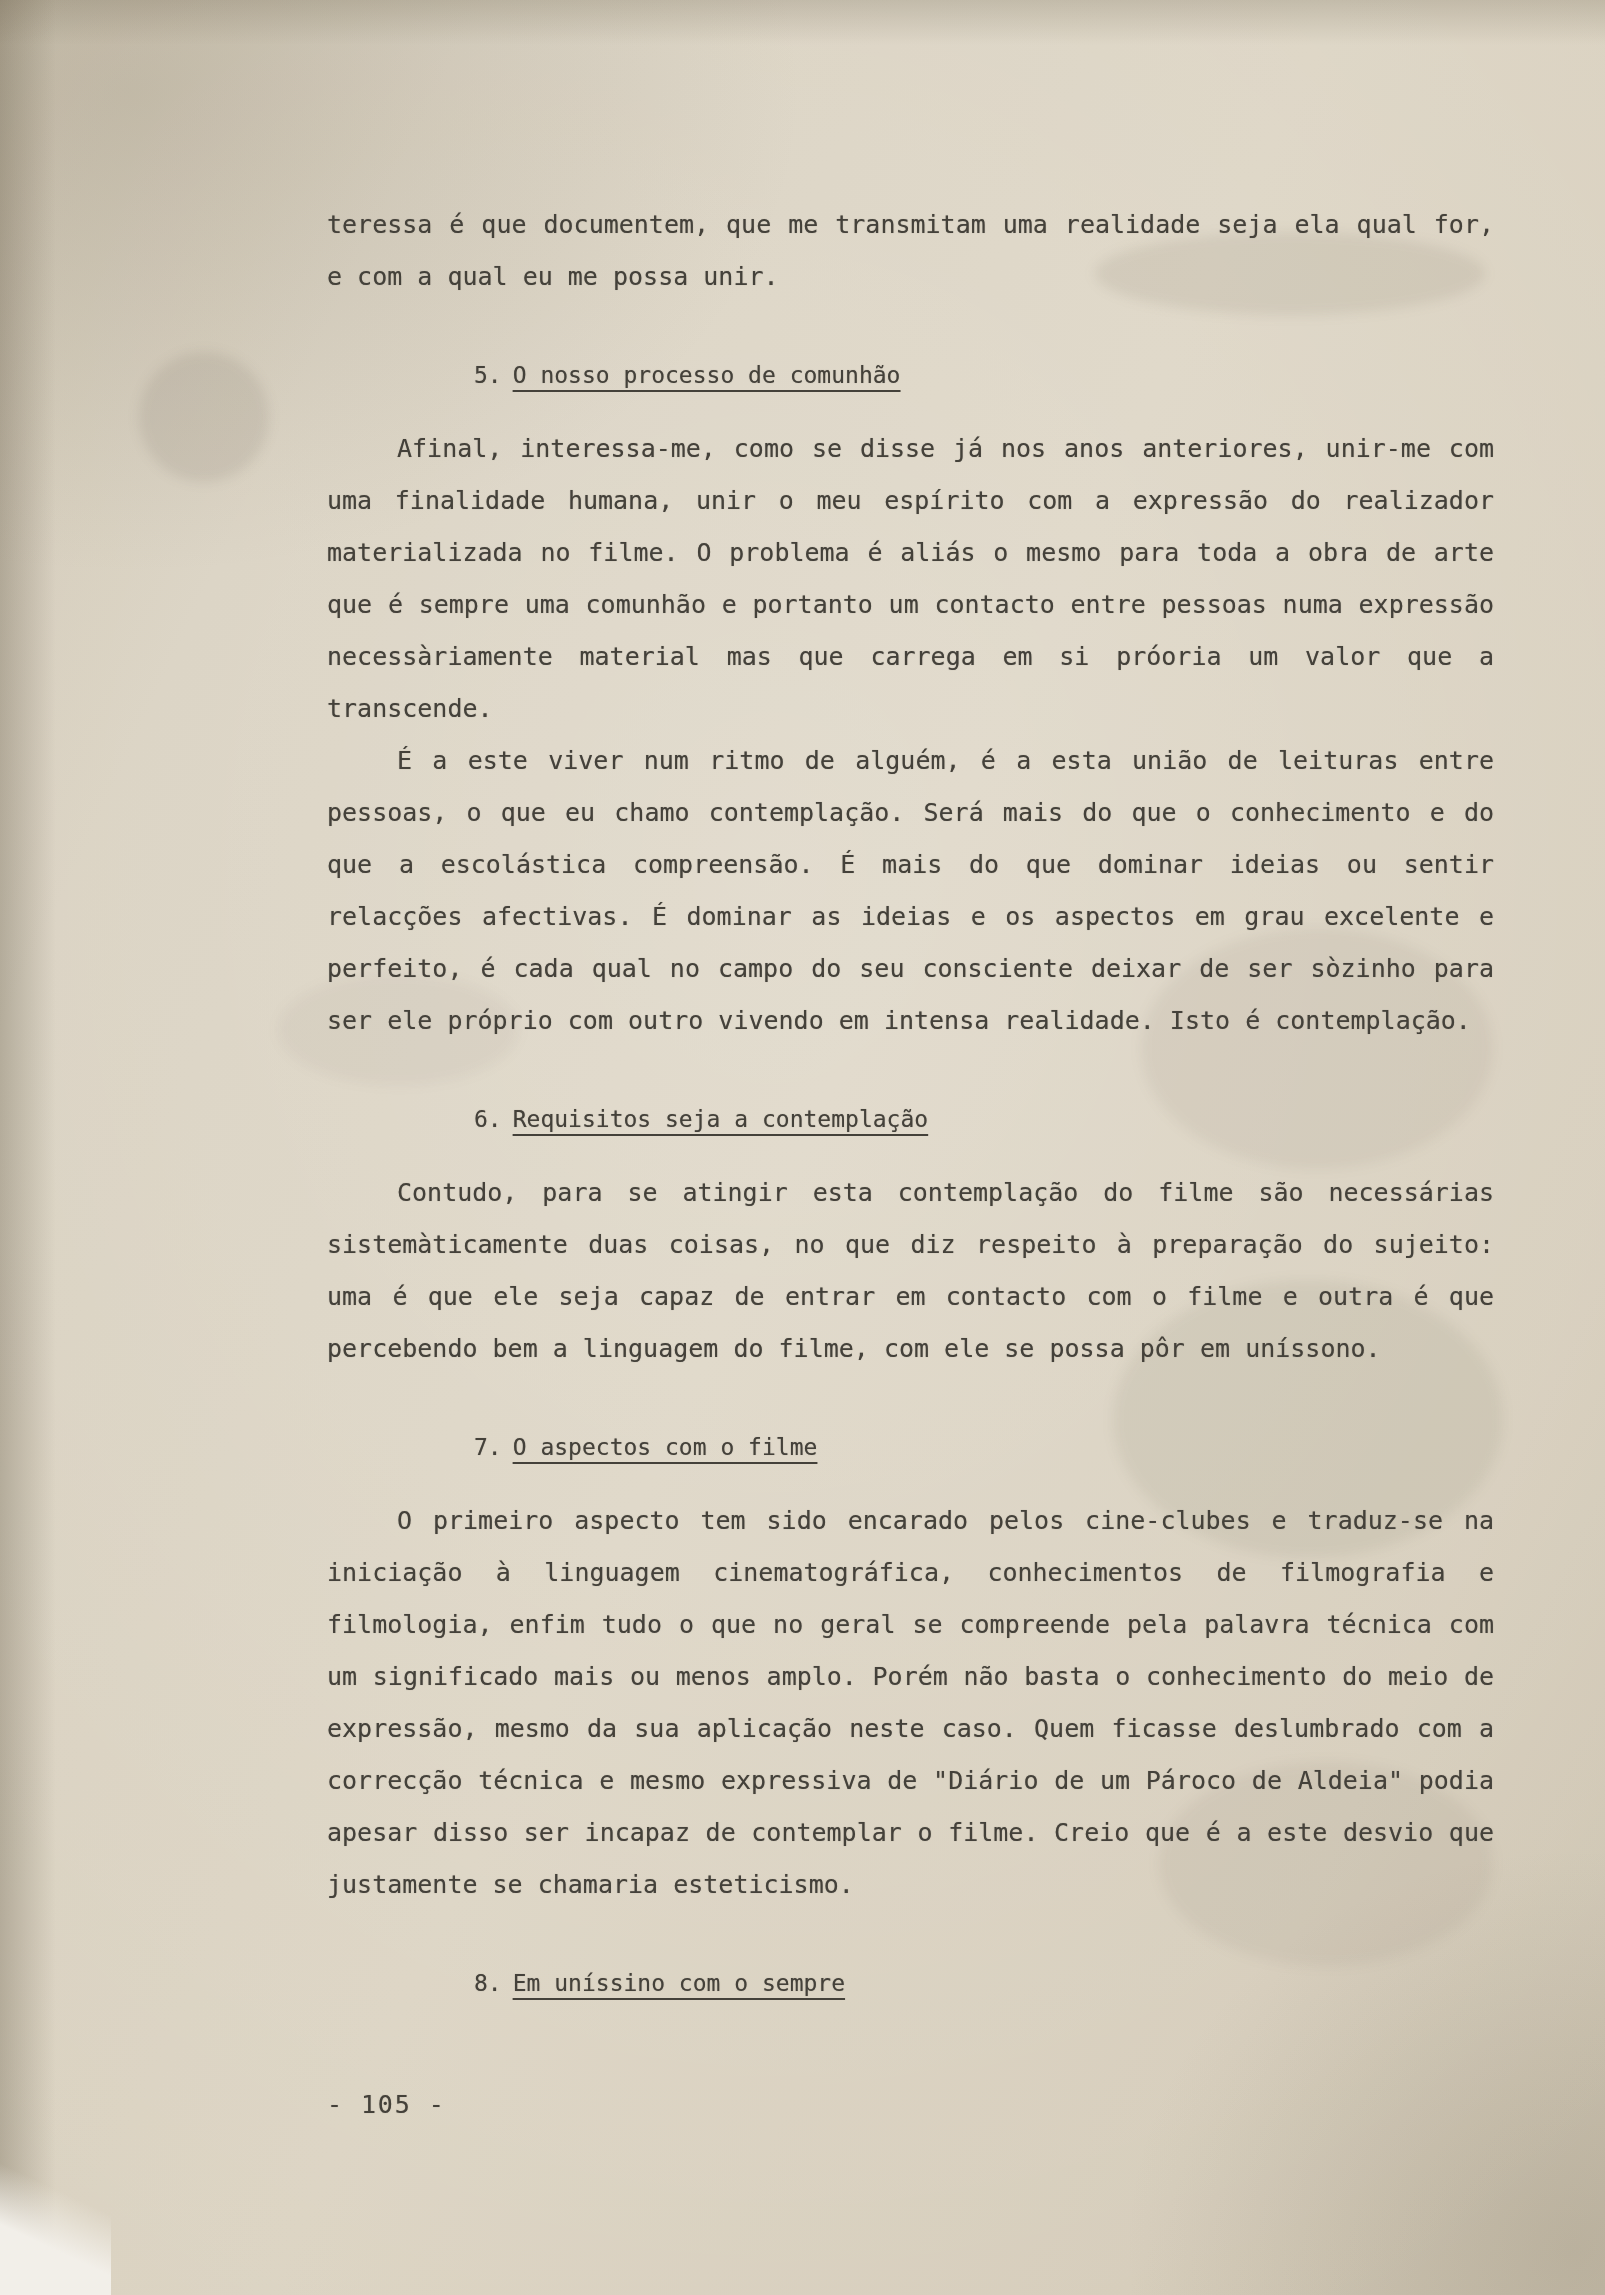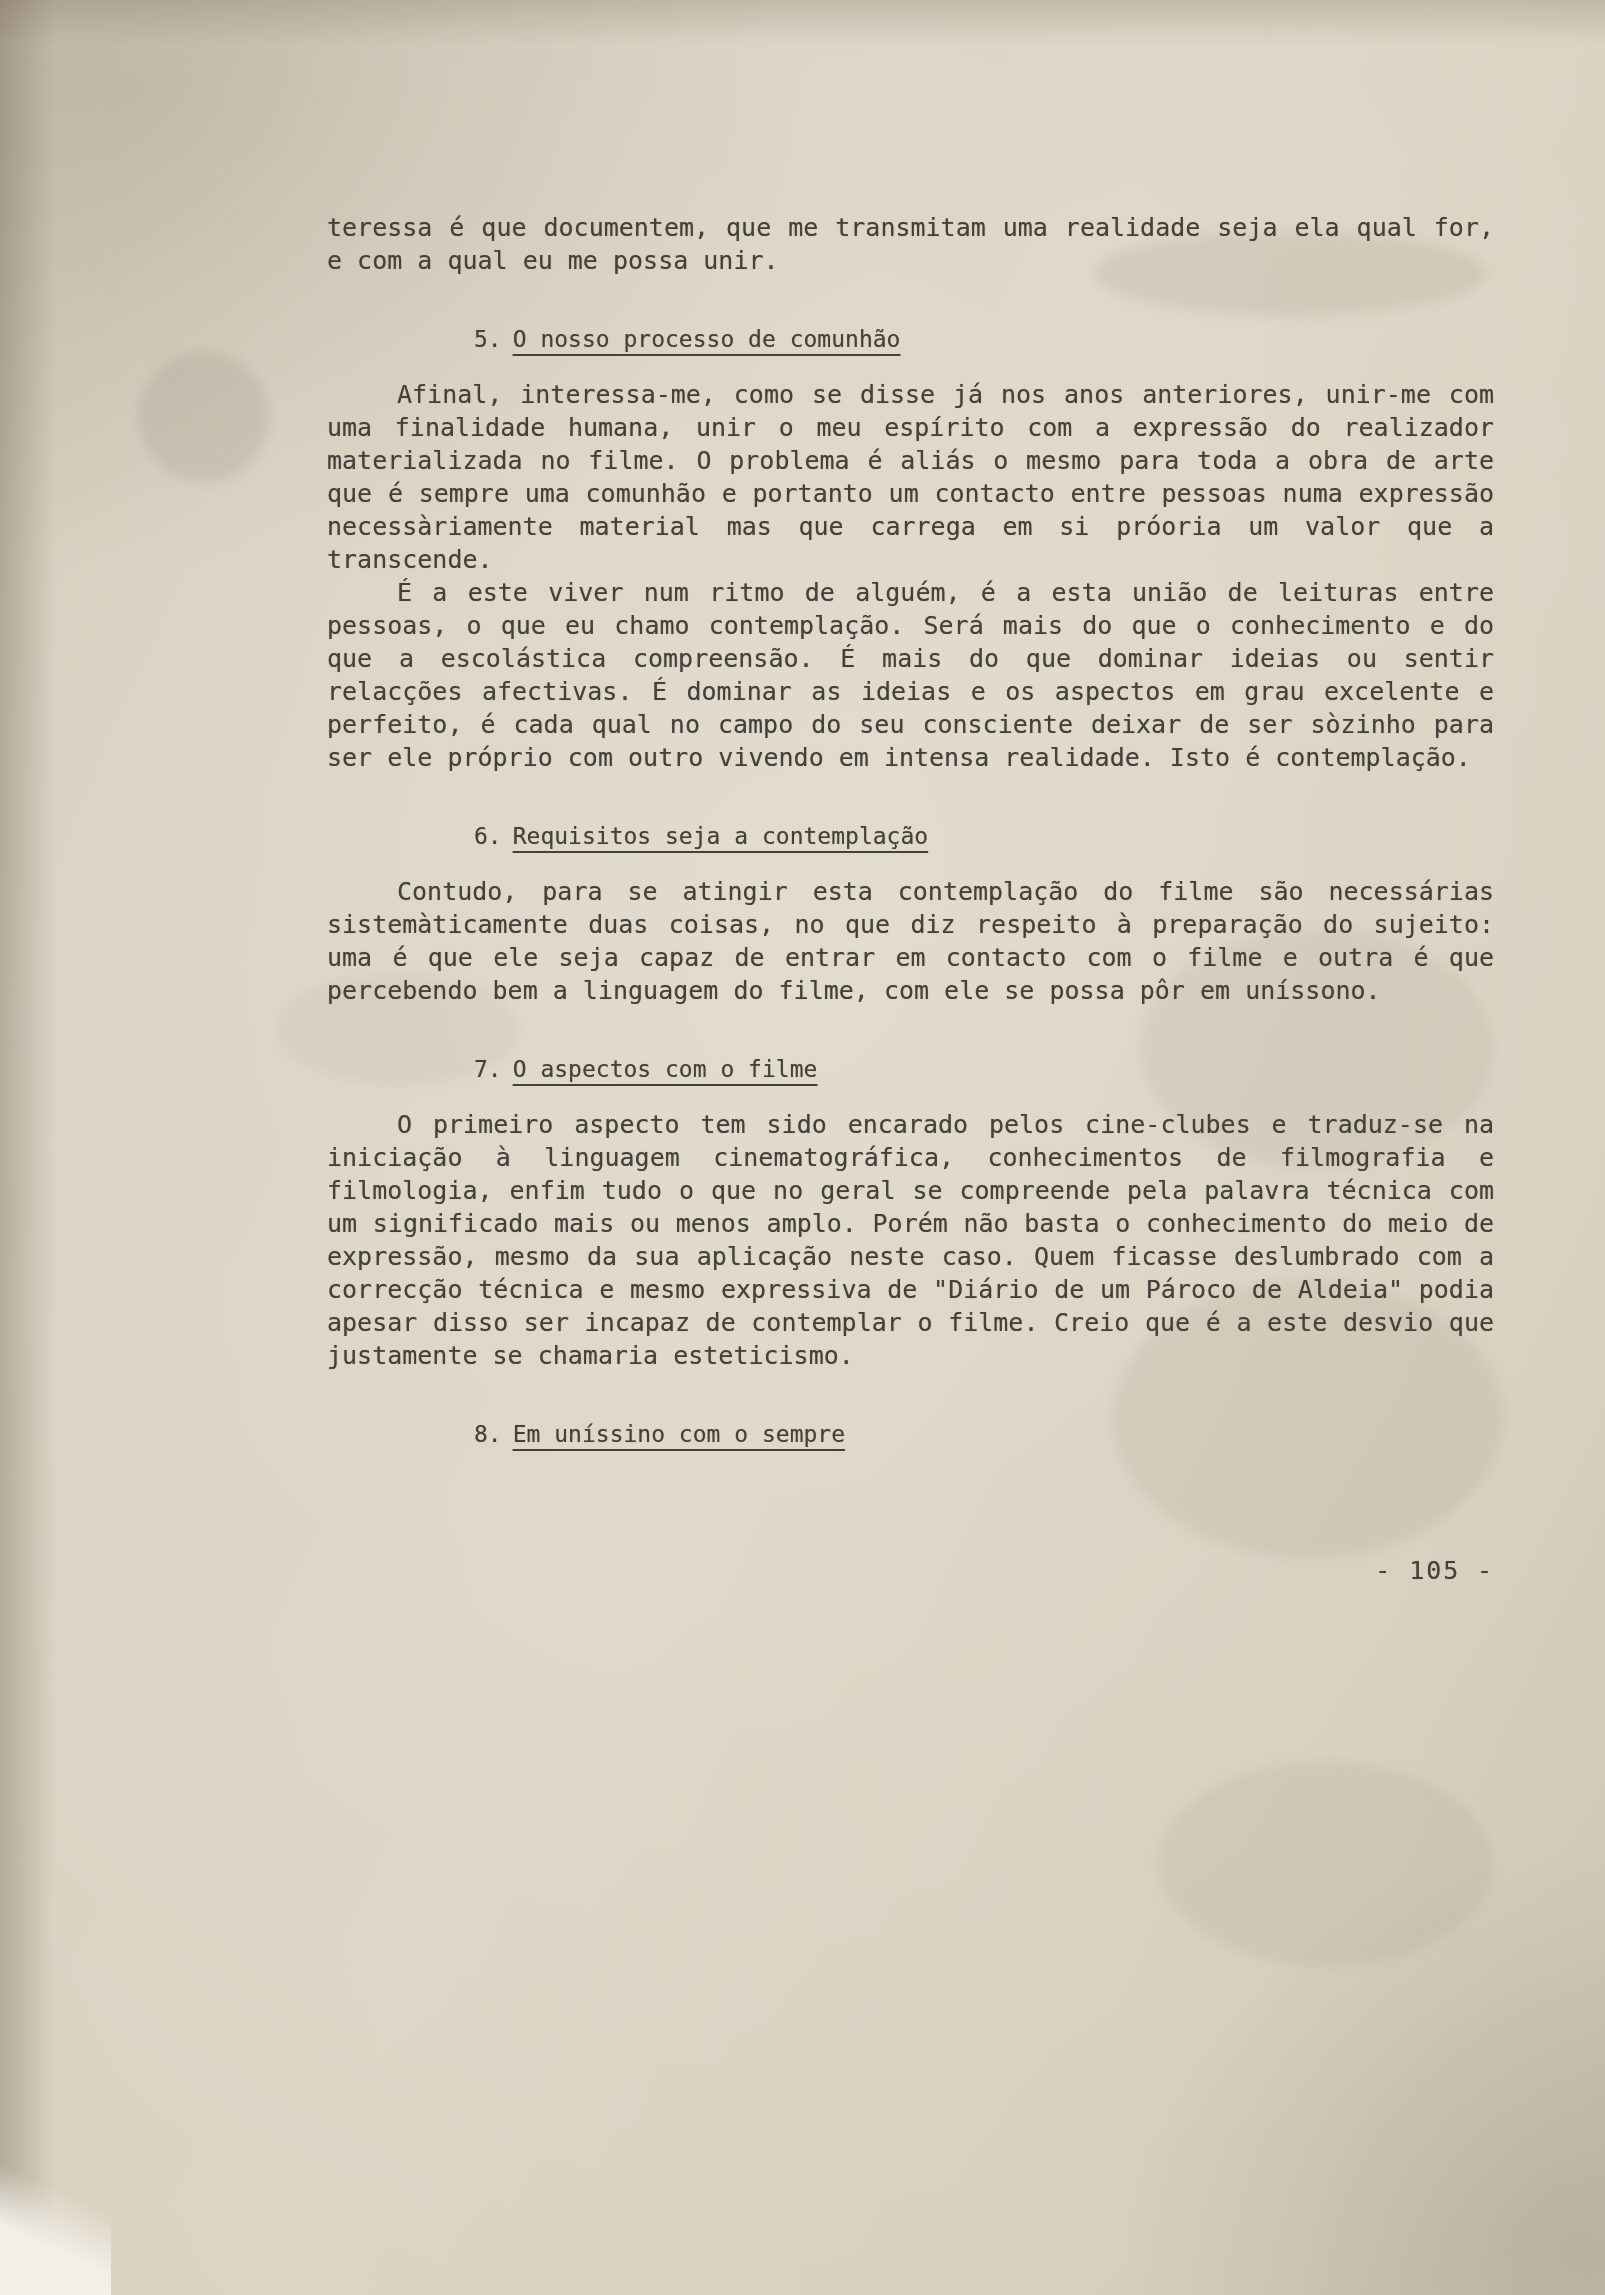--- a/index.html
+++ b/index.html
@@ -54,25 +54,25 @@
   .smudge.s1 { left: 1095px; top: 232px;  width: 390px; height: 83px;  background: rgba(95,88,70,0.10); }
   .smudge.s2 { left: 1141px; top: 928px; width: 352px; height: 241px; background: rgba(95,88,70,0.07); }
   .smudge.s3 { left: 1113px; top: 1280px; width: 390px; height: 278px; background: rgba(95,88,70,0.08); }
   .smudge.s4 { left: 278px;  top: 974px; width: 241px; height: 111px; background: rgba(95,88,70,0.05); }
   .smudge.s5 { left: 1159px; top: 1762px; width: 334px; height: 204px; background: rgba(95,88,70,0.07); }
   .smudge.s6 { left: 139px;  top: 352px;  width: 130px; height: 130px; background: rgba(80,72,55,0.10); }
 
   .content {
     position: absolute;
     left: 327px;
-    top: 211px;
+    top: 199px;
     width: 1167px;
     color: #44413a;
     font-size: 25px;
-    line-height: 33px;
+    line-height: 52px;
     text-align: justify;
     text-shadow: 0 0 0.9px rgba(68,65,58,0.45);
   }
   .para {
     margin: 0;
     text-indent: 70px;
   }
   .para.no-indent {
     text-indent: 0;
   }
@@ -85,22 +85,22 @@
   }
   .heading .sec-num {
     margin-right: 11px;
   }
   .heading .sec-title {
     text-decoration: underline;
     text-underline-offset: 6.5px;
     text-decoration-thickness: 1.9px;
   }
   .page-number {
-    margin-top: 103px;
-    text-align: right;
+    margin-top: 70px;
+    text-align: left;
     text-indent: 0;
     letter-spacing: 1.9px;
   }
 </style>
 </head>
 <body>
 
 <div class="paper">
   <div class="edge-shadow-left"></div>
   <div class="edge-shadow-top"></div>

